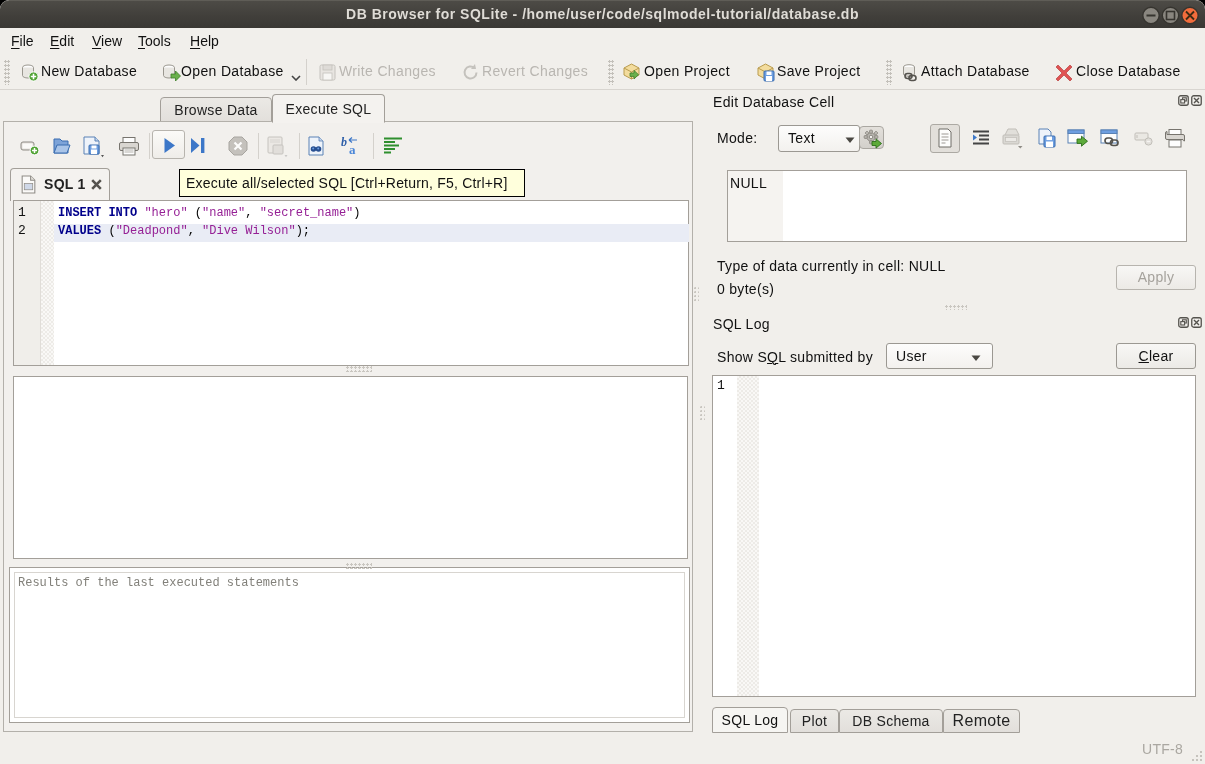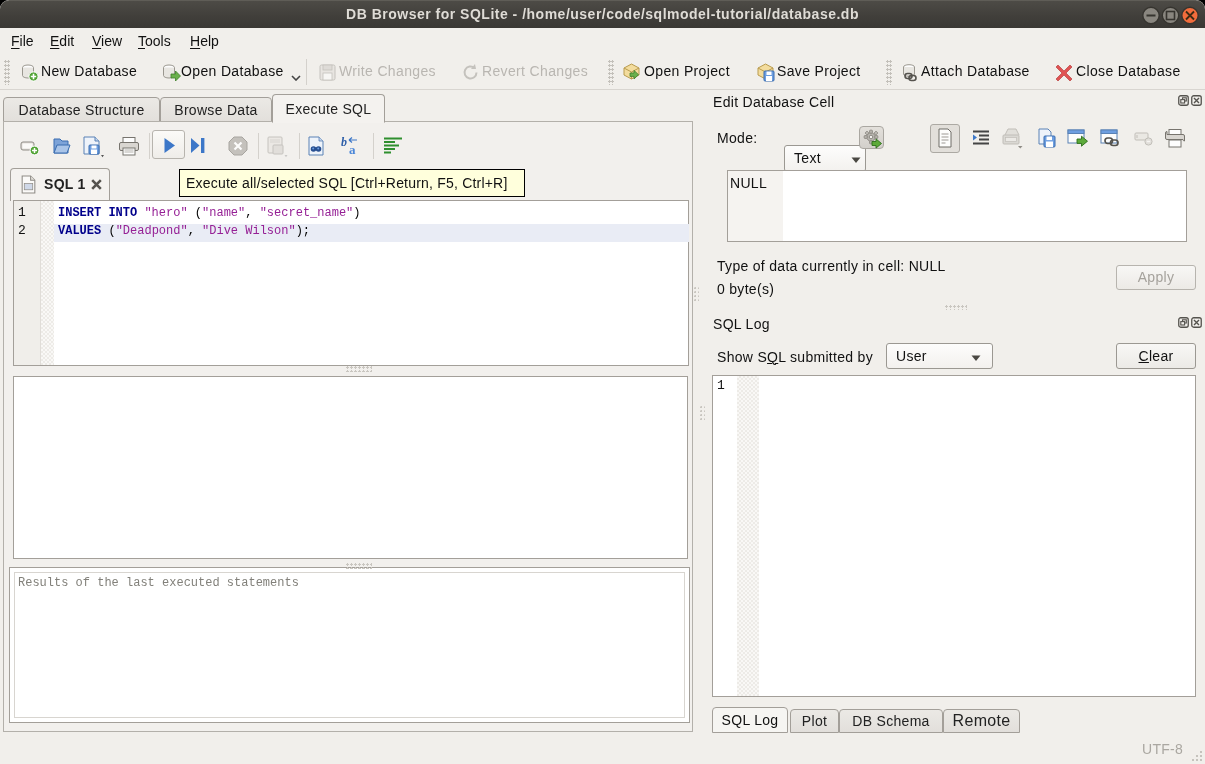--- a/index.html
+++ b/index.html
@@ -100,21 +100,20 @@
       <rect x="9" y="12.5" width="7" height="5" rx="2.5" fill="none" stroke="#55534e" stroke-width="1.6"></rect>
     </svg>
     <div class="tbtext" style="left:921px">Attach Database</div>
     <svg class="icon" style="left:1055px;top:9px" width="18" height="18" viewBox="0 0 18 18">
       <path d="M3 1 L9 7 L15 1 L17 3 L11 9 L17 15 L15 17 L9 11 L3 17 L1 15 L7 9 L1 3 Z" fill="#e05252" stroke="#b03030" stroke-width="0.6"></path>
     </svg>
     <div class="tbtext" style="left:1076px">Close Database</div>
   </div>
 
   <div class="abs" style="left:0;top:90px;width:1205px;height:32px;background:#f1efeb;"></div>
-  <div class="tab" style="left:3px;top:97px;width:157px;height:26px;line-height:25px;">Database Structure</div>
   <div class="tab" style="left:160px;top:97px;width:112px;height:26px;line-height:25px;">Browse Data</div>
   <div class="tab active" style="left:272px;top:94px;width:113px;height:29px;line-height:28px;z-index:3;">Execute SQL</div>
 
   <div class="abs" id="leftframe" style="left:3px;top:121px;width:690px;height:611px;border:1px solid #b3b0aa;background:#f2f0ed;z-index:2;"></div>
 
   <div class="abs" style="left:9px;top:123px;width:684px;height:605px;z-index:3;">
     <svg class="icon" style="left:11px;top:15px" width="20" height="18" viewBox="0 0 20 18">
       <rect x="1" y="4" width="13" height="8" rx="2" fill="#e6e3de" stroke="#8f8c86"></rect>
       <rect x="2.5" y="5.5" width="10" height="5" rx="1" fill="#fbfaf8"></rect>
       <circle cx="14.5" cy="12.5" r="4.4" fill="#51a335" stroke="#fff"></circle>
@@ -216,21 +215,21 @@
       <rect x="0.75" y="0.75" width="9.5" height="9.5" rx="2" fill="none" stroke="#55534e" stroke-width="1.3"></rect>
       <rect x="4.5" y="2.8" width="3.8" height="3.2" fill="none" stroke="#55534e" stroke-width="1.1"></rect>
       <rect x="2.8" y="4.6" width="3.8" height="3.4" fill="#f1efeb" stroke="#55534e" stroke-width="1.1"></rect>
     </svg>
     <svg class="icon" style="left:491px;top:5px" width="11" height="11" viewBox="0 0 11 11">
       <rect x="0.75" y="0.75" width="9.5" height="9.5" rx="2" fill="none" stroke="#55534e" stroke-width="1.3"></rect>
       <path d="M3 3 L8 8 M8 3 L3 8" stroke="#55534e" stroke-width="1.4"></path>
     </svg>
 
     <div class="abs" style="left:17px;top:40px;font-size:14px;letter-spacing:0.3px;color:#111;text-align:right;">Mode:</div>
-    <div class="abs" style="left:84px;top:35px;width:82px;height:27px;border:1px solid #9b9892;border-radius:3px;background:linear-gradient(#fdfdfc,#f3f1ee);margin-top:20px;">
+    <div class="abs" style="left:78px;top:35px;width:82px;height:27px;border:1px solid #9b9892;border-radius:3px;background:linear-gradient(#fdfdfc,#f3f1ee);">
       <div class="abs" style="left:9px;top:4px;font-size:14px;letter-spacing:0.3px;color:#111;">Text</div>
       <svg class="icon" style="left:66px;top:11px" width="10" height="7" viewBox="0 0 10 7">
           <path d="M0.5 0.5 H9.5 L5 6 Z" fill="#4a4843"></path>
         </svg>
     </div>
     <div class="abs" style="left:159px;top:36px;width:25px;height:23px;border:1px solid #aaa7a1;border-radius:4px;background:linear-gradient(#e3e0db,#d3d0cb);">
       <svg class="icon" style="left:2px;top:1px" width="21" height="21" viewBox="0 0 21 21">
         <g fill="#b9b6b0" stroke="#8a8780" stroke-width="0.9">
         <circle cx="9" cy="9" r="4.2"></circle>
         <rect x="7.6" y="2.2" width="2.8" height="3" rx="0.6"></rect>

